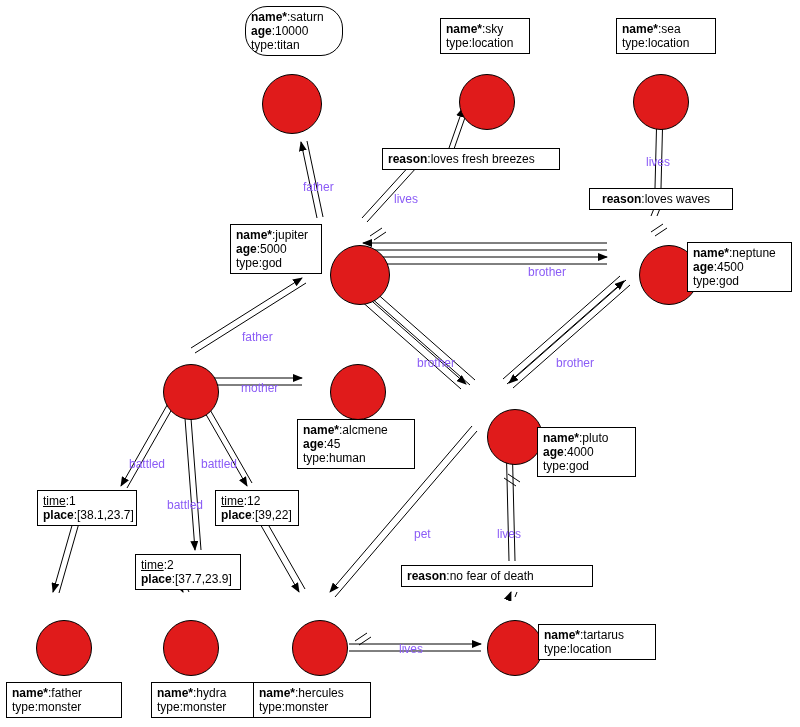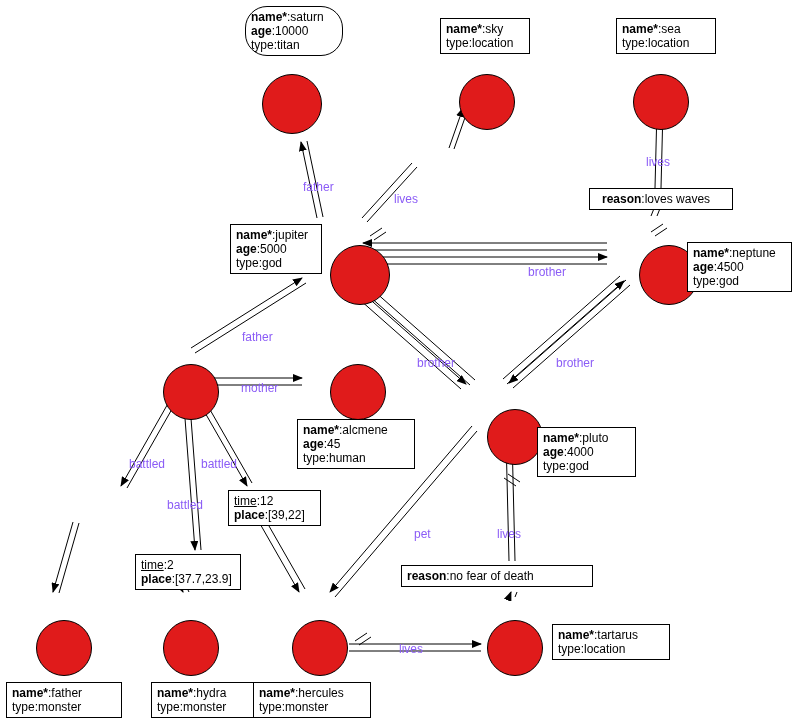--- a/index.html
+++ b/index.html
@@ -159,20 +159,23 @@
   <div class="propbox" style="left:440px;top:18px;width:90px;">
     <span class="row"><b>name*</b><span>:sky</span></span>
     <span class="row"><span>type</span><span>:location</span></span>
   </div>
 
   <div class="propbox" style="left:616px;top:18px;width:100px;">
     <span class="row"><b>name*</b><span>:sea</span></span>
     <span class="row"><span>type</span><span>:location</span></span>
   </div>
 
+  <div class="propbox" style="left:382px;top:148px;width:178px;">
+    <span class="row"><b>reason</b><span>:loves fresh breezes</span></span>
+  </div>
 
   <div class="propbox" style="left:589px;top:188px;width:144px;padding-left:12px;">
     <span class="row"><b>reason</b><span>:loves waves</span></span>
   </div>
 
   <div class="propbox" style="left:230px;top:224px;width:92px;">
     <span class="row"><b>name*</b><span>:jupiter</span></span>
     <span class="row"><b>age</b><span>:5000</span></span>
     <span class="row"><span>type</span><span>:god</span></span>
   </div>
@@ -189,36 +192,40 @@
     <span class="row"><b>age</b><span>:45</span></span>
     <span class="row"><span>type</span><span>:human</span></span>
   </div>
 
   <div class="propbox" style="left:537px;top:427px;width:99px;">
     <span class="row"><b>name*</b><span>:pluto</span></span>
     <span class="row"><b>age</b><span>:4000</span></span>
     <span class="row"><span>type</span><span>:god</span></span>
   </div>
 
+  <div class="propbox" style="left:37px;top:490px;width:100px;">
+    <span class="row"><u>time</u><span>:1</span></span>
+    <span class="row"><b>place</b><span>:[38.1,23.7]</span></span>
+  </div>
 
   <div class="propbox" style="left:135px;top:554px;width:106px;">
     <span class="row"><u>time</u><span>:2</span></span>
     <span class="row"><b>place</b><span>:[37.7,23.9]</span></span>
   </div>
 
-  <div class="propbox" style="left:228px;top:490px;width:93px;">
+  <div class="propbox" style="left:215px;top:490px;width:84px;">
     <span class="row"><u>time</u><span>:12</span></span>
     <span class="row"><b>place</b><span>:[39,22]</span></span>
   </div>
 
   <div class="propbox" style="left:401px;top:565px;width:192px;">
     <span class="row"><b>reason</b><span>:no fear of death</span></span>
   </div>
 
-  <div class="propbox" style="left:538px;top:624px;width:118px;margin-left:14px;">
+  <div class="propbox" style="left:538px;top:624px;width:118px;">
     <span class="row"><b>name*</b><span>:tartarus</span></span>
     <span class="row"><span>type</span><span>:location</span></span>
   </div>
 
   <div class="propbox" style="left:6px;top:682px;width:116px;">
     <span class="row"><b>name*</b><span>:father</span></span>
     <span class="row"><span>type</span><span>:monster</span></span>
   </div>
 
   <div class="propbox" style="left:138px;top:682px;width:104px;margin-left:13px;">

